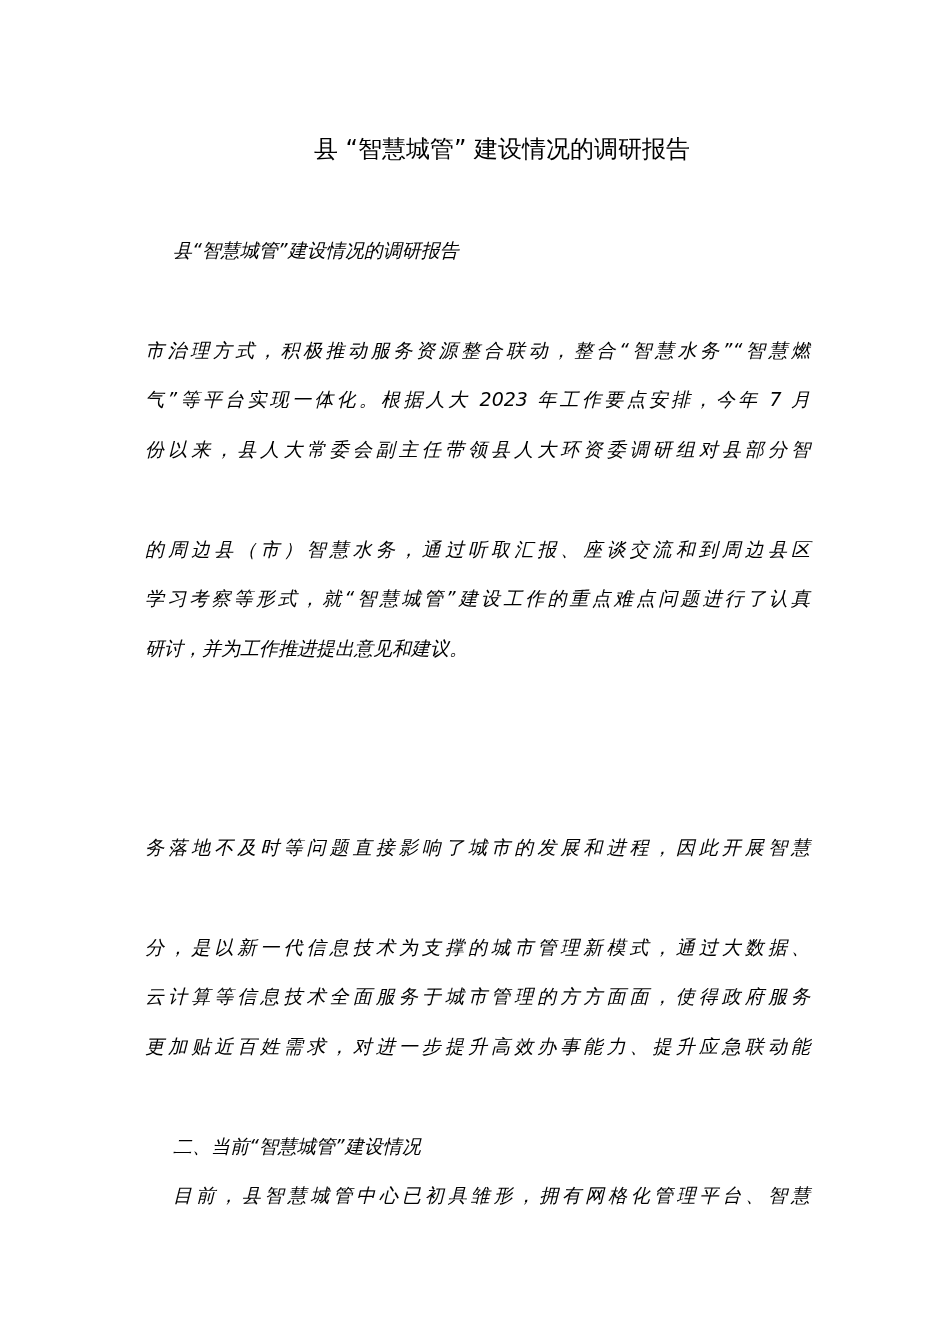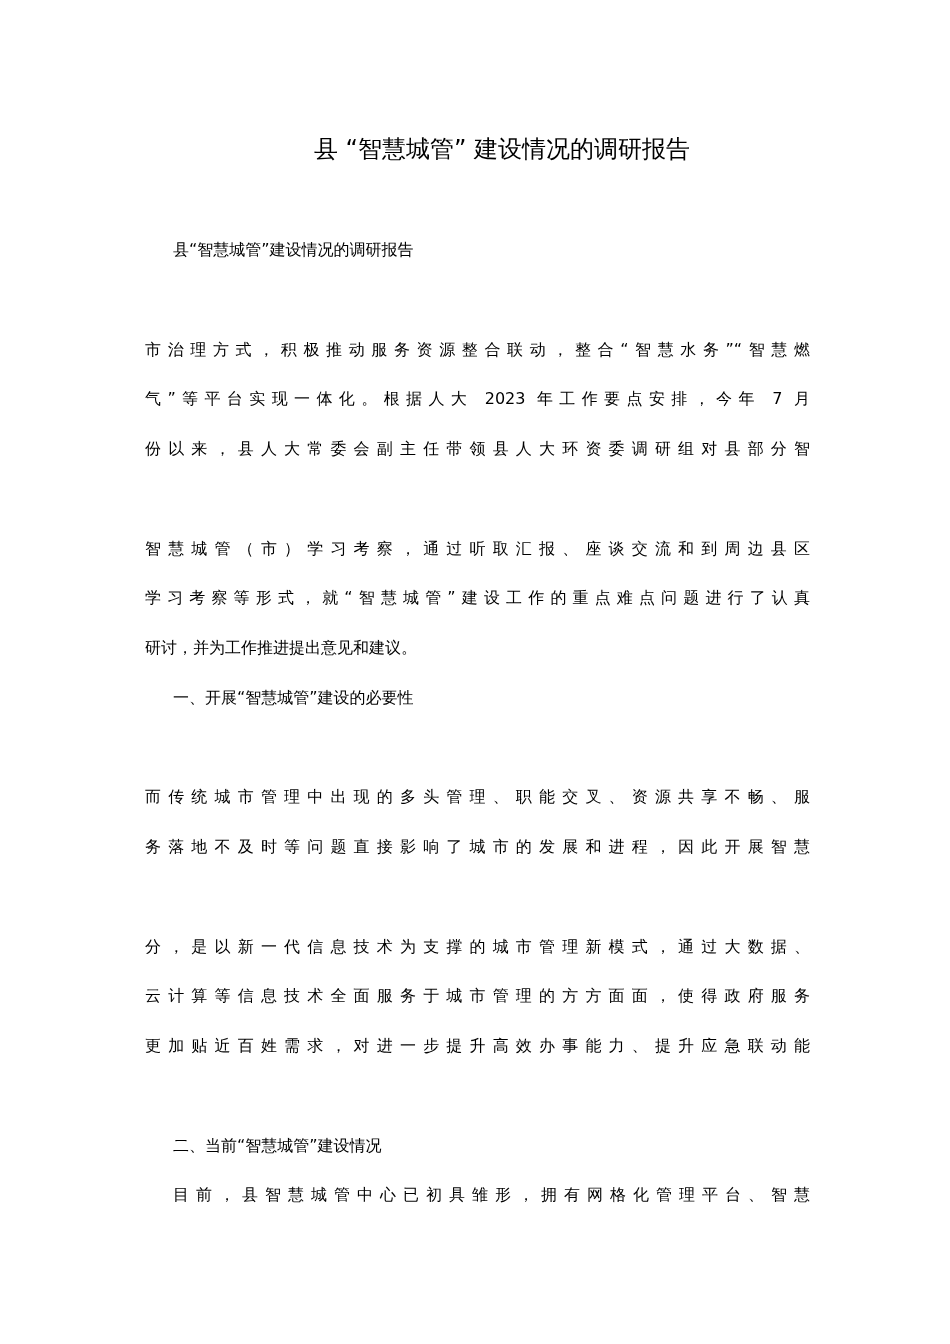--- a/index.html
+++ b/index.html
@@ -1,39 +1,37 @@
 <!DOCTYPE html>
 <html><head>
   <meta charset="utf-8">
   <style>
     html, body { margin: 0; padding: 0; background: #ffffff; }
     body { width: 950px; height: 1344px; position: relative; overflow: hidden;
       font-family: "DejaVu Sans", "Liberation Sans", sans-serif; color: #000000; }
     .page { position: absolute; left: 0; top: 0; width: 774px; height: 1344px; background: #ffffff; }
     .title { position: absolute; top: 131px; left: 0; width: 1004px; text-align: center;
       font-size: 24px; line-height: 36px; letter-spacing: 0px; white-space: nowrap; }
-    .line { position: absolute; left: 145px; width: 665px; font-size: 16px; line-height: 30px;
-      white-space: nowrap; text-align: justify; text-align-last: justify; }
+    .line { position: absolute; left: 145px; width: 665px; font-size: 19px; line-height: 30px;
+      white-space: nowrap; text-align: justify; text-align-last: justify; font-style: italic; }
     .line.indent { left: 173px; width: 637px; }
     .line.last { text-align-last: left; }
   </style>
 </head>
 <body>
 
 <div class="page">
   <div class="title">县 “智慧城管” 建设情况的调研报告</div>
 
   <div class="line indent last" style="top:235px">县“智慧城管”建设情况的调研报告</div>
   <div class="line" style="top:335px">市治理方式，积极推动服务资源整合联动，整合“智慧水务”“智慧燃</div>
   <div class="line" style="top:384px">气”等平台实现一体化。根据人大 2023 年工作要点安排，今年 7 月</div>
   <div class="line" style="top:434px">份以来，县人大常委会副主任带领县人大环资委调研组对县部分智</div>
-  <div class="line" style="top:534px">智慧城管（市）学习考察，通过听取汇报、座谈交流和到周边县区</div>
+  <div class="line" style="top:534px">的周边县（市）智慧水务，通过听取汇报、座谈交流和到周边县区</div>
   <div class="line" style="top:583px">学习考察等形式，就“智慧城管”建设工作的重点难点问题进行了认真</div>
   <div class="line last" style="top:633px">研讨，并为工作推进提出意见和建议。</div>
-  <div class="line indent last" style="top:683px">一、开展“智慧城管”建设的必要性</div>
-  <div class="line" style="top:782px">而传统城市管理中出现的多头管理、职能交叉、资源共享不畅、服</div>
   <div class="line" style="top:832px">务落地不及时等问题直接影响了城市的发展和进程，因此开展智慧</div>
   <div class="line" style="top:932px">分，是以新一代信息技术为支撑的城市管理新模式，通过大数据、</div>
   <div class="line" style="top:981px">云计算等信息技术全面服务于城市管理的方方面面，使得政府服务</div>
   <div class="line" style="top:1031px">更加贴近百姓需求，对进一步提升高效办事能力、提升应急联动能</div>
   <div class="line indent last" style="top:1131px">二、当前“智慧城管”建设情况</div>
   <div class="line indent" style="top:1180px">目前，县智慧城管中心已初具雏形，拥有网格化管理平台、智慧</div>
 </div>
 
 </body></html>

